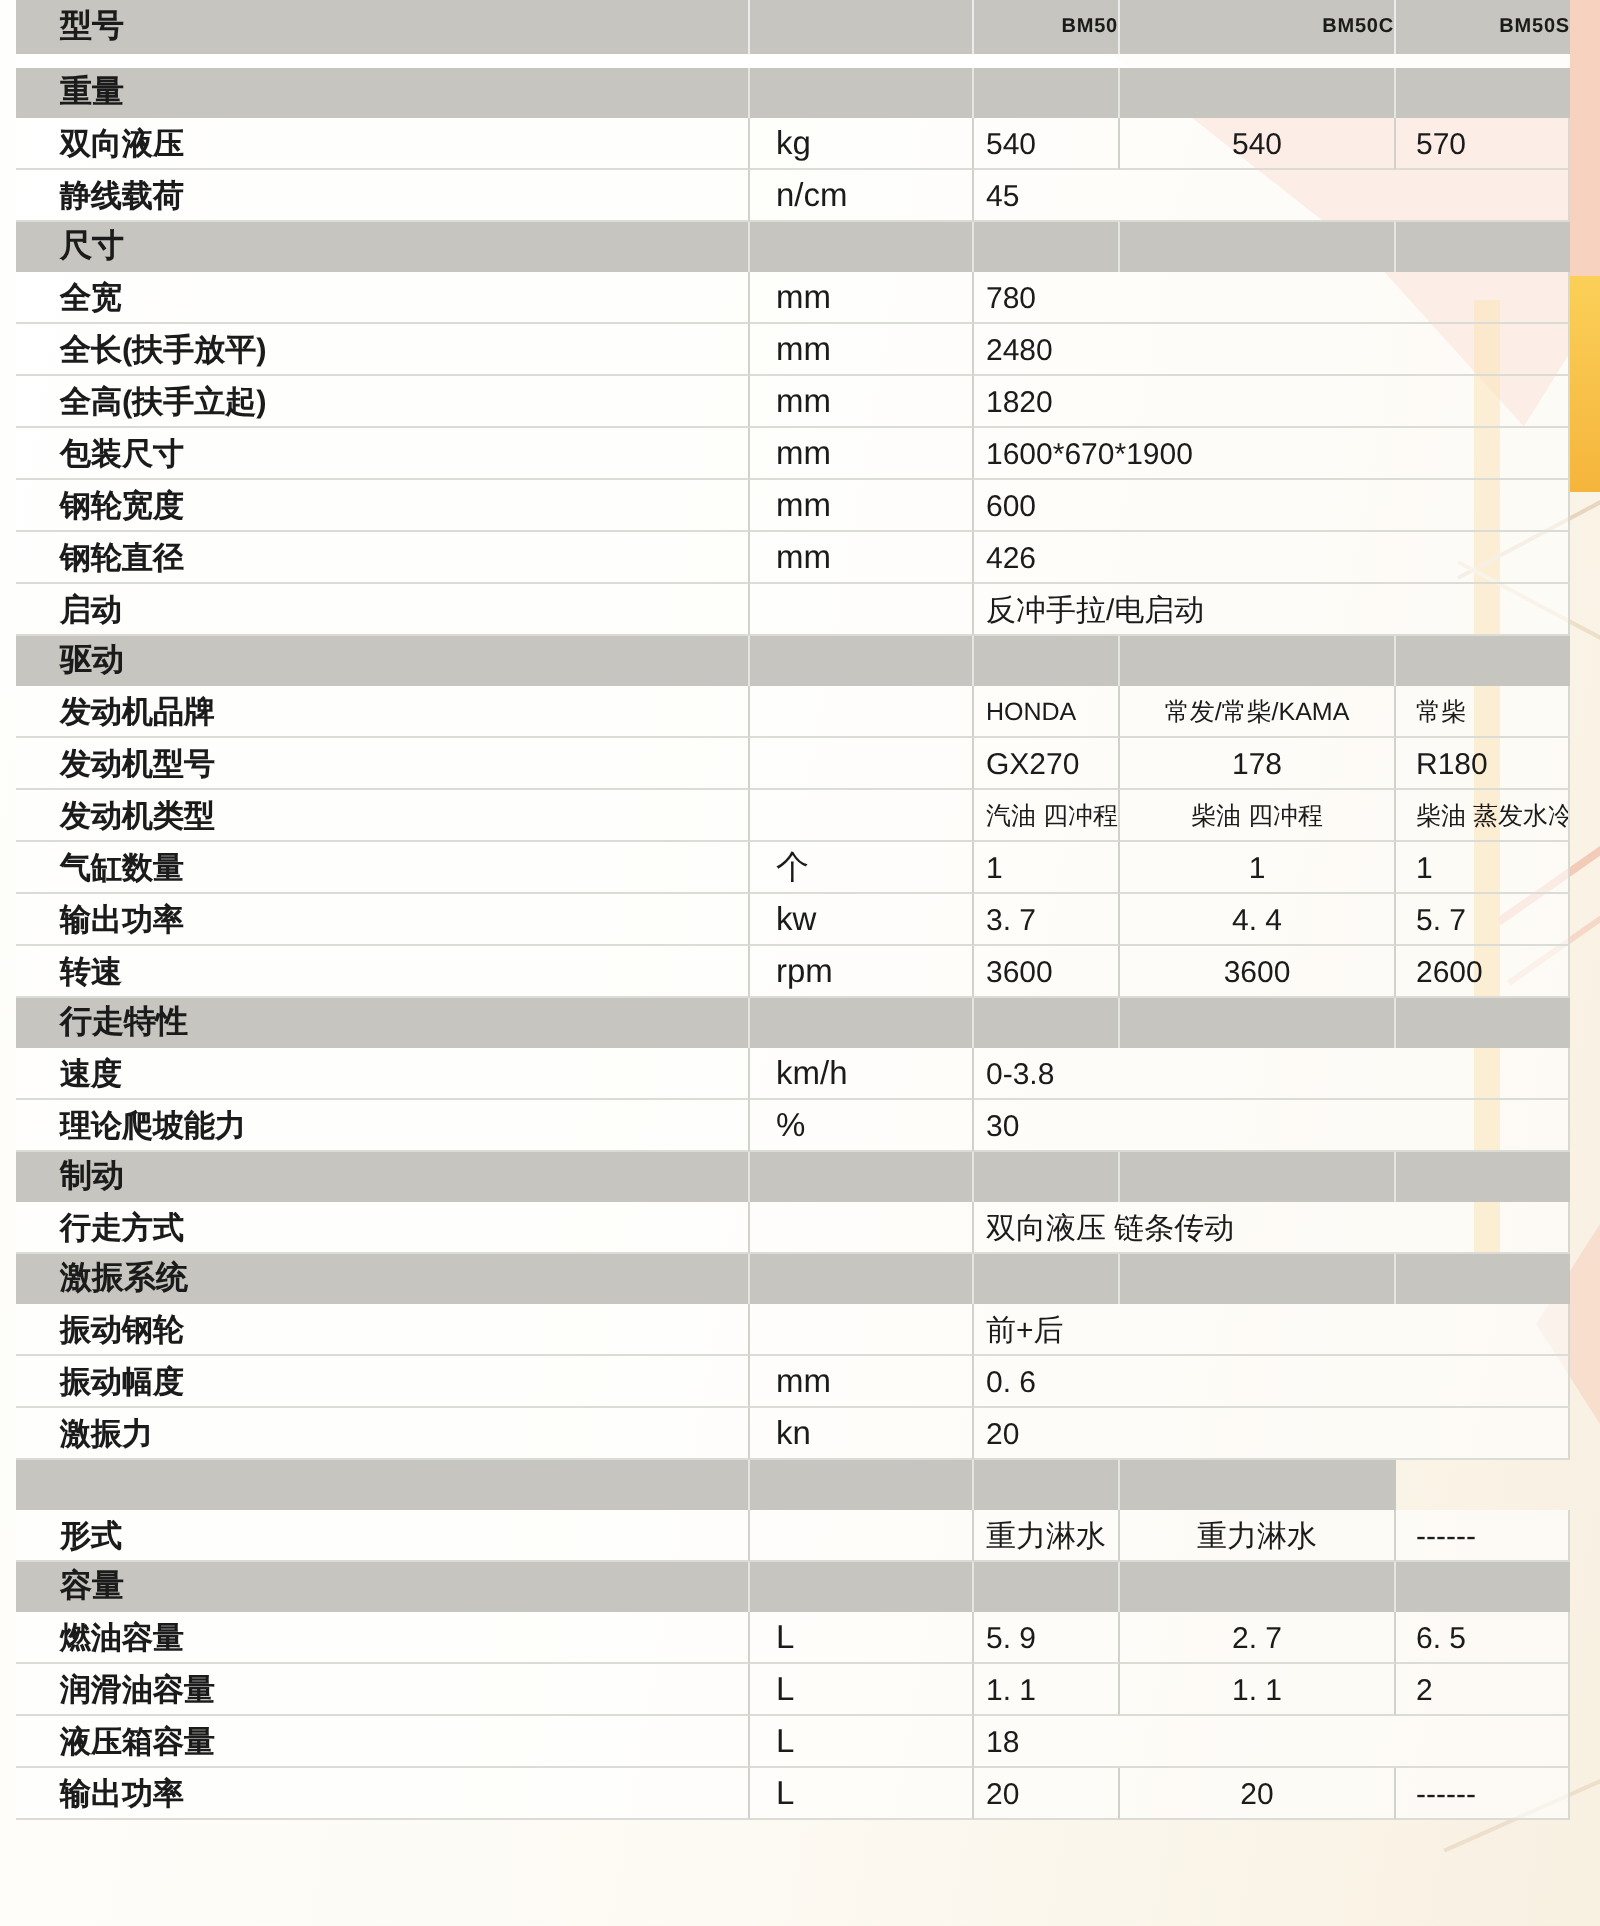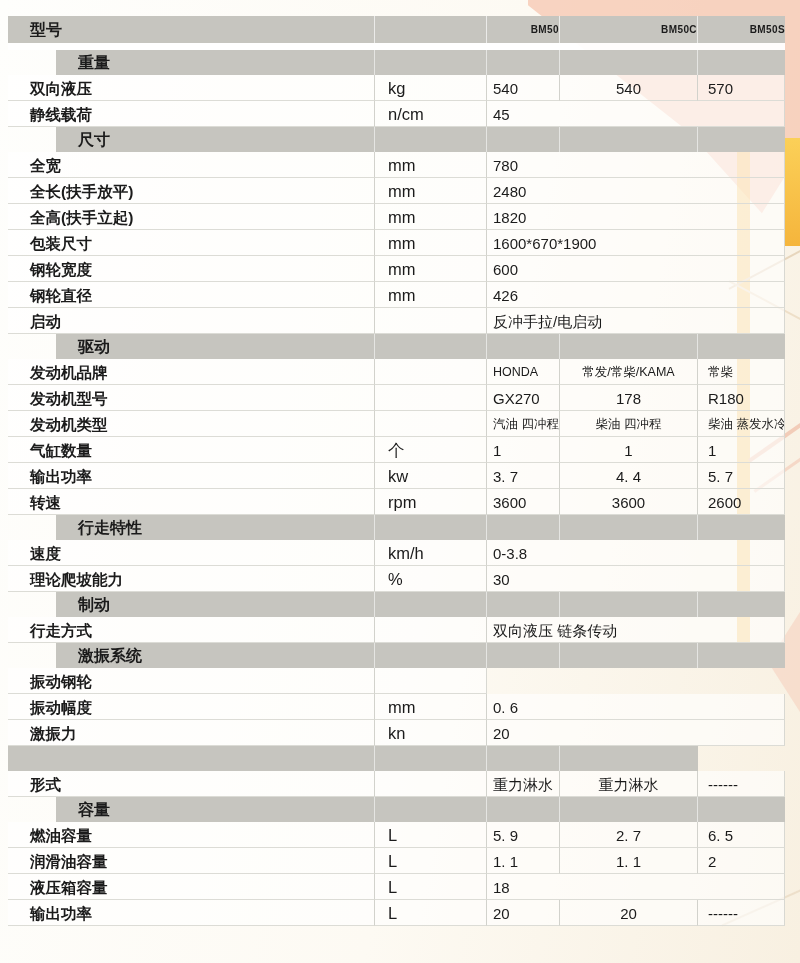--- a/index.html
+++ b/index.html
@@ -31,42 +31,42 @@
   .pink-band-mid { left:742px; top:436px; width:80px; height:4px; background:#f0c2ad; opacity:.8; transform:rotate(-35deg); }
   .pink-band-mid2 { left:748px; top:470px; width:70px; height:3px; background:#f3cdbb; opacity:.7; transform:rotate(-35deg); }
   .pink-tri-low {
     left:768px; top:612px; width:32px; height:100px;
     background:#f5cdbb; opacity:.55;
     clip-path:polygon(100% 0,100% 100%,0 50%);
   }
   .hexline-3 { left:718px; top:905px; width:95px; height:2px; background:#eadbc4; transform:rotate(-24deg); opacity:.8; }
 
   
-  .spec-table { position:absolute; z-index:1; left:8px; top:16px; width:777px; }
+  .spec-table { position:absolute; z-index:1; left:8px; top:0; width:777px; }
   .row { display:grid; grid-template-columns:367px 112px 73px 138px 87px; }
   .cell { overflow:hidden; white-space:nowrap; }
 
   .head-row .cell {
     background:#c6c5bf; height:27px; line-height:27px;
     border-right:1px solid rgba(255,255,255,.65);
   }
   .head-row .cell:last-child { border-right:none; }
   .head-row .label-cell { padding-left:22px; font-size:16px; font-weight:700; }
   .head-row .model-cell { font-size:10px; font-weight:700; letter-spacing:.4px; padding-left:6px;text-align:right; }
   .head-row .v2.model-cell { padding-left:8px; }
   .head-row .v3.model-cell { padding-left:10px; }
 
   .gap-row { height:7px; background:rgba(255,255,255,.95); }
 
   .section-row .cell {
     background:#c6c5bf; height:25px; line-height:25px;
     border-right:1px solid rgba(255,255,255,.55);
   }
   .section-row .cell:last-child { border-right:none; }
-  .section-title { padding-left:22px; font-size:16px; font-weight:700;margin-left:48px; }
+  .section-title { padding-left:22px; font-size:16px; font-weight:700; }
 
   .data-row .cell {
     height:26px; line-height:27px;
     background:rgba(255,255,255,.62);
     border-bottom:1px solid #dcdcd6;
     border-right:1px solid #d2d2cc;
     font-size:15px;
   }
   .data-row .cell:last-child { border-right:1px solid #d8d8d2; }
   .data-row .label-cell { padding-left:22px; font-size:15.5px; font-weight:600; }
@@ -244,20 +244,21 @@
         <div class="row section-row">
           <div class="cell section-title">激振系统</div>
           <div class="cell unit-cell"></div>
           <div class="cell v1"></div>
           <div class="cell v2"></div>
           <div class="cell v3"></div>
         </div>
         <div class="row data-row">
           <div class="cell label-cell">振动钢轮</div>
           <div class="cell unit-cell"></div>
+          <div class="cell vspan">前+后</div>
         </div>
         <div class="row data-row">
           <div class="cell label-cell">振动幅度</div>
           <div class="cell unit-cell">mm</div>
           <div class="cell vspan">0. 6</div>
         </div>
         <div class="row data-row">
           <div class="cell label-cell">激振力</div>
           <div class="cell unit-cell">kn</div>
           <div class="cell vspan">20</div>

